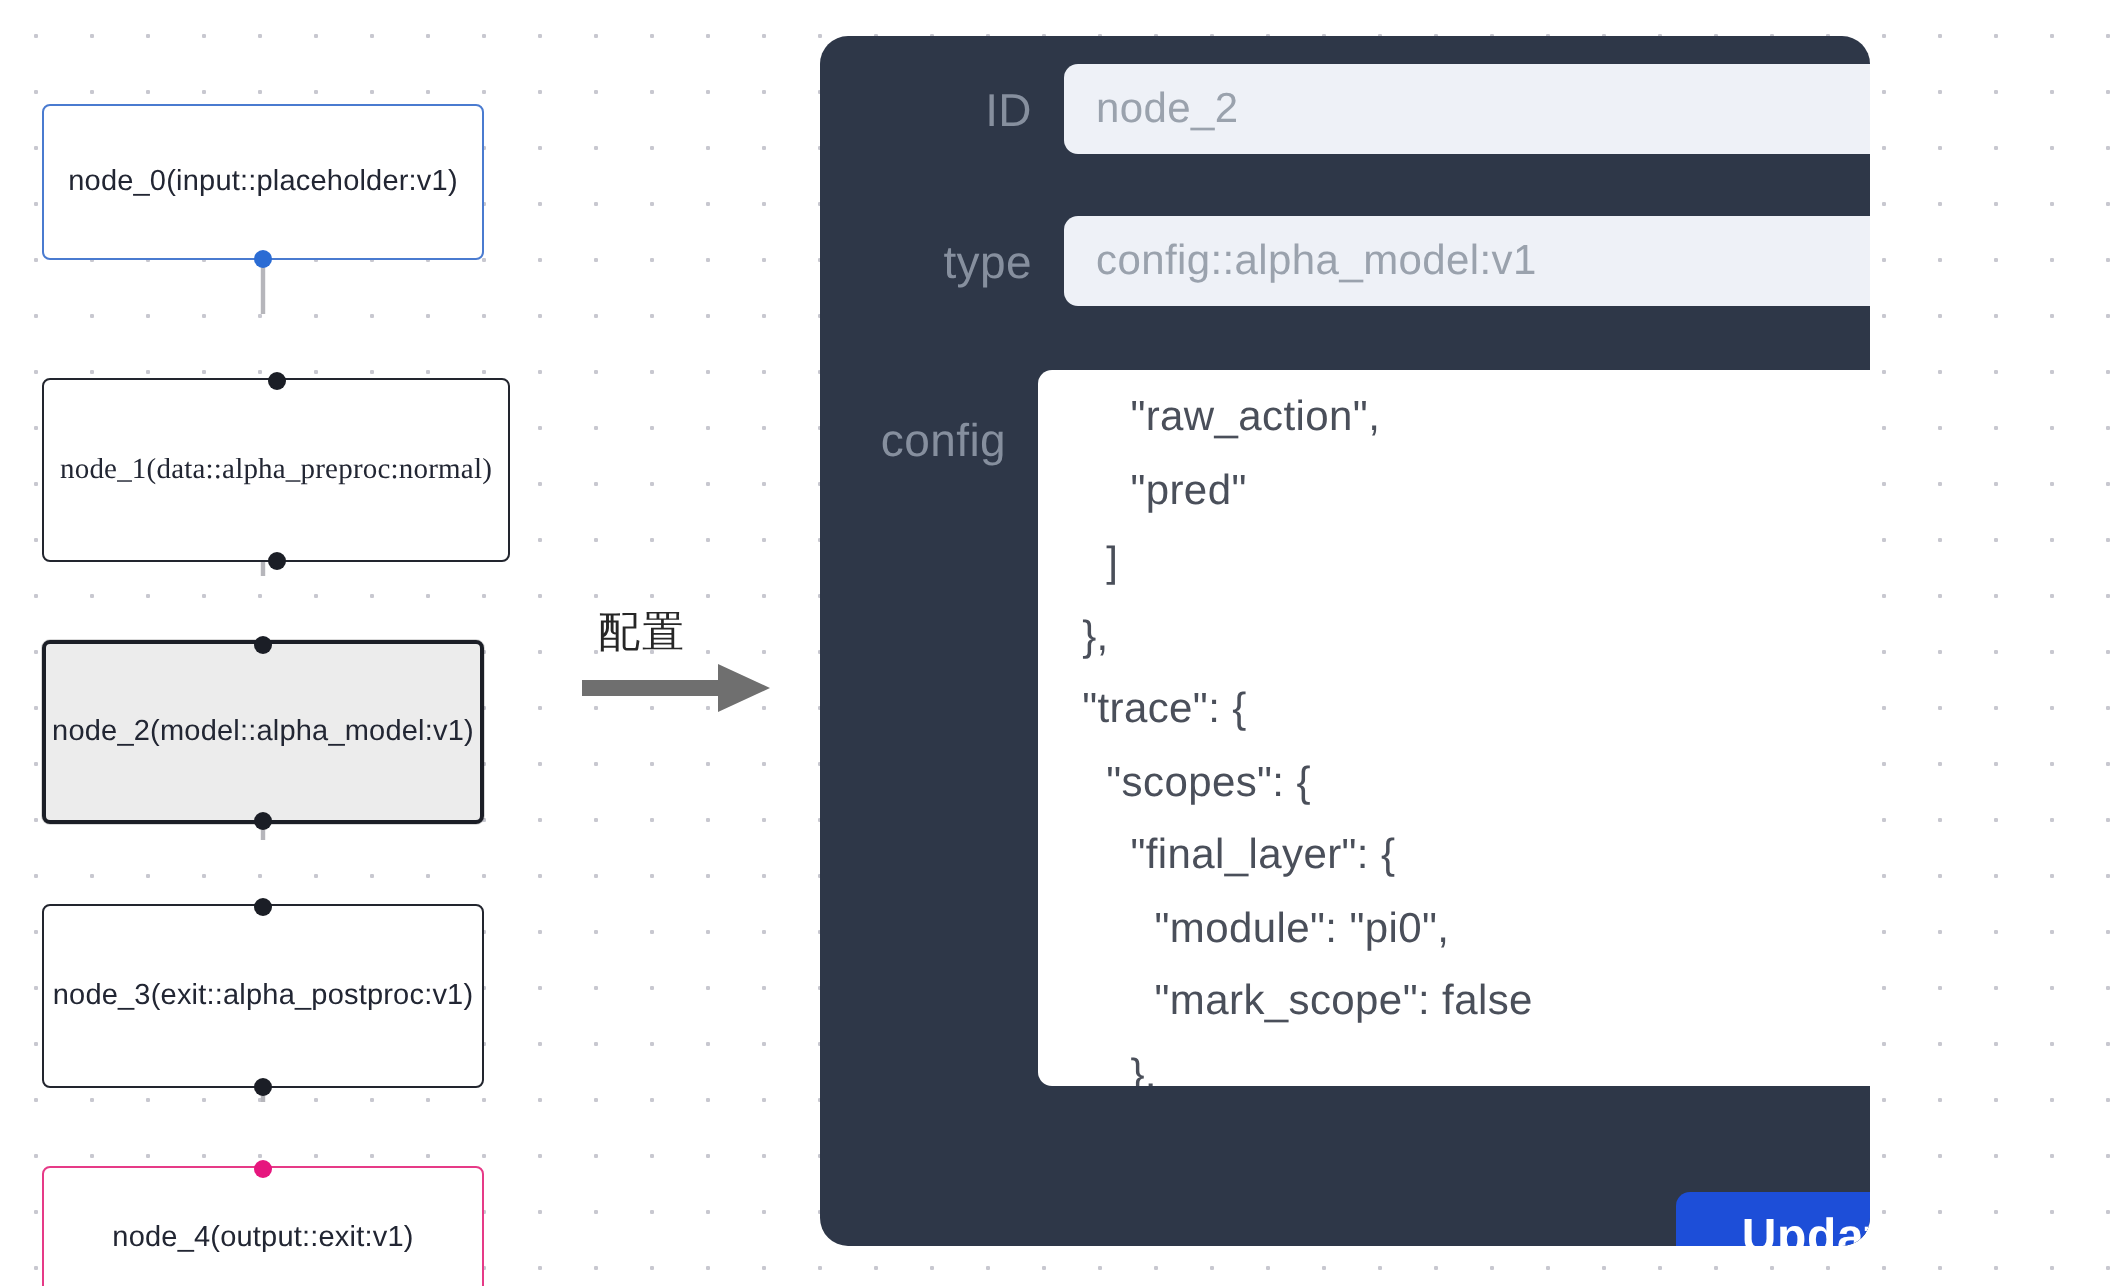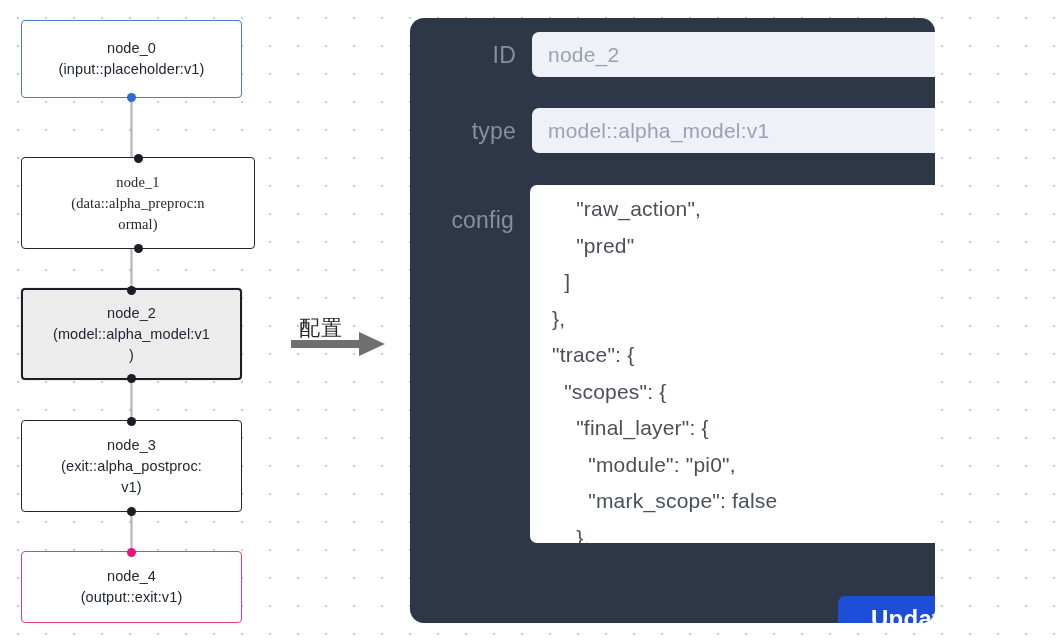--- a/index.html
+++ b/index.html
@@ -45,29 +45,29 @@
     overflow: visible;
   }
 
   .node {
     position: absolute;
     box-sizing: border-box;
     background: #ffffff;
     border: 1.6px solid #22252e;
     border-radius: 4px;
     display: flex;
-    flex-direction: column;
     align-items: center;
     justify-content: center;
     text-align: center;
     color: #222633;
     font-size: 14.5px;
     line-height: 21px;
     letter-spacing: 0.1px;
     padding: 2px 8px;
+    margin-top: 32px;
   }
   .node .nid { display: block; }
   .node .ntype { display: block; }
 
   .node.input-node   { border-color: #4a7bd0; }
   .node.output-node  { border-color: #e63a87; }
   .node.selected     { background: #ececec; border-color: #1b1e26; border-width: 2.2px;
                        box-shadow: 0 0 0 0.5px rgba(0,0,0,0.15); }
 
   .handle {
@@ -89,21 +89,21 @@
   .arrow-group {
     position: absolute;
     left: 291px;
     top: 298px;
     width: 100px;
     height: 60px;
   }
   .arrow-label {
     position: absolute;
     left: 8px;
-    top: 16px;
+    top: 4px;
     font-size: 21px;
     color: #262626;
     font-family: "DejaVu Sans", "Liberation Sans", sans-serif;
     letter-spacing: 1px;
     white-space: nowrap;
   }
   .arrow-shape {
     position: absolute;
     left: 0px;
     top: 33px;
@@ -150,21 +150,21 @@
     font-family: "Liberation Sans", "DejaVu Sans", sans-serif;
     padding: 0 16px;
     box-sizing: border-box;
     display: flex;
     align-items: center;
     letter-spacing: 0.2px;
   }
 
   .row-id    { position: absolute; left: 22px; top: 14px;  }
   .row-type  { position: absolute; left: 22px; top: 90px;  }
-  .row-config{ position: absolute; left: 20px; top: 167px; }
+  .row-config{ position: absolute; left: 9px; top: 167px; }
 
   .field-label-id     { padding-top: 10px; }
   .field-label-type   { padding-top: 10px; }
   .field-label-config { padding-top: 22px; }
 
   .textarea-wrap {
     position: relative;
     width: 490px;
     height: 358px;
     background: #ffffff;
@@ -318,21 +318,21 @@
 
   <div class="panel">
 
     <div class="field-row row-id">
       <div class="field-label field-label-id">ID</div>
       <div class="text-input">node_2</div>
     </div>
 
     <div class="field-row row-type">
       <div class="field-label field-label-type">type</div>
-      <div class="text-input">model::alpha_model:v1</div>
+      <div class="text-input">config::alpha_model:v1</div>
     </div>
 
     <div class="field-row row-config">
       <div class="field-label field-label-config">config</div>
 
       <div class="textarea-wrap">
         <div class="textarea-content">      "raw_action",
       "pred"
     ]
   },

